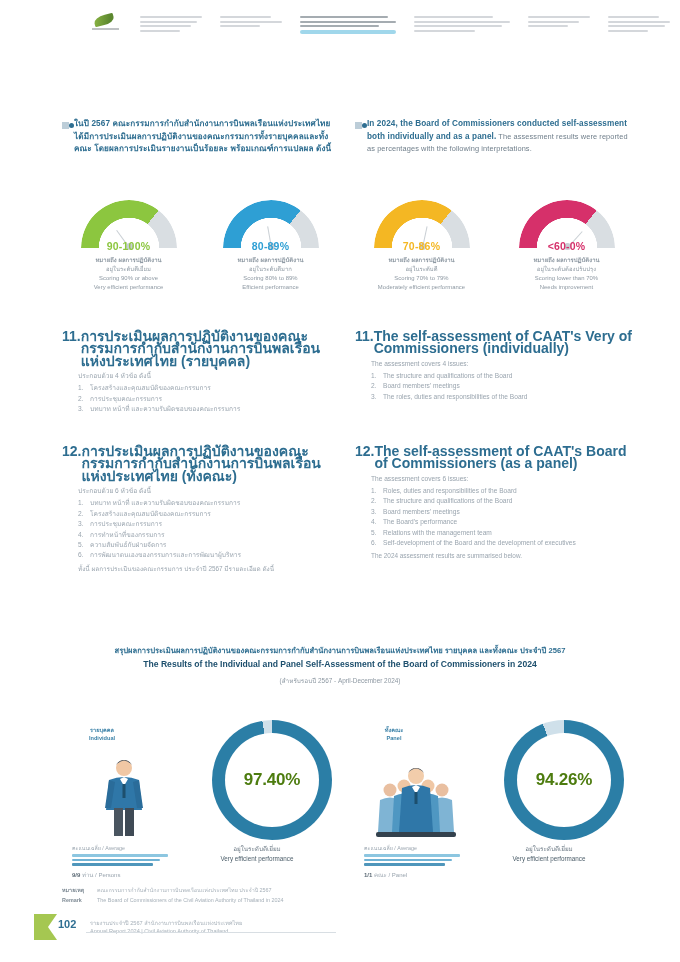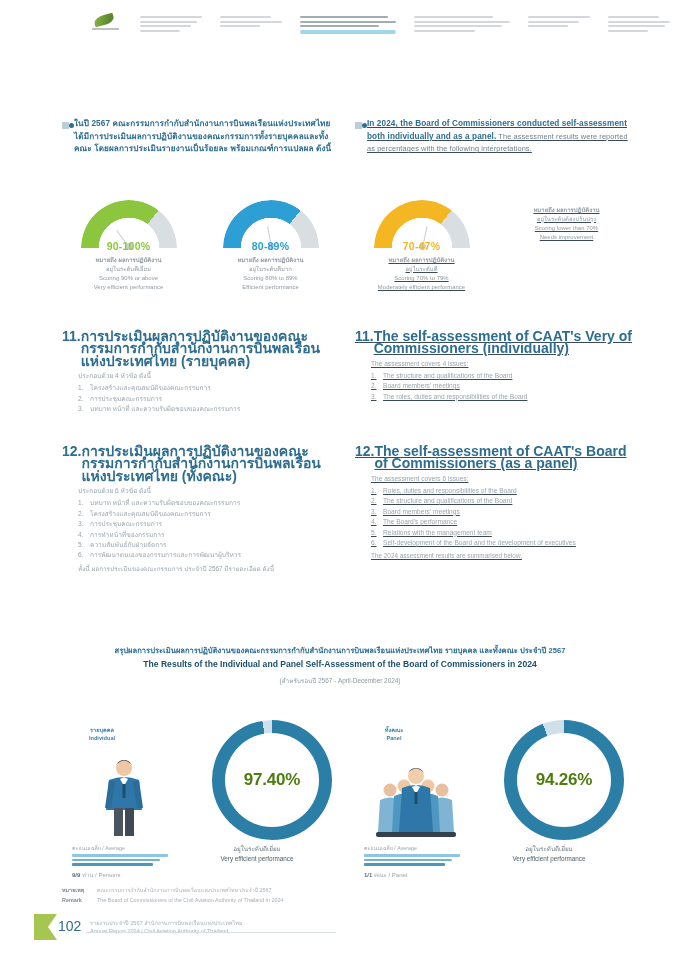--- a/index.html
+++ b/index.html
@@ -72,21 +72,21 @@
     height: 4px;
     width: 100%;
     background: #8fd0e8;
     border-radius: 2px;
     margin-top: 3px;
     opacity: .85;
   }
 
   
   .col-left  { position: absolute; left: 62px;  width: 275px; }
-  .col-right { position: absolute; left: 355px; width: 278px; text-decoration: underline; }
+  .col-right { position: absolute; left: 355px; width: 278px; }
 
   .intro { top: 118px; }
   .intro-row {
     display: flex;
     gap: 0;
     align-items: flex-start;
   }
   .bullet-sq {
     flex: 0 0 auto;
     width: 7px; height: 7px;
@@ -381,22 +381,22 @@
     border-bottom: 13px solid #9cc23f;
     border-right: 9px solid transparent;
     border-left: 0;
     width: 14px;
     opacity: .9;
   }
   .pf-num {
     position: absolute;
     left: 24px;
     top: 4px;
-    font-size: 14px;
-    font-weight: normal;
+    font-size: 11px;
+    font-weight: bold;
     color: #2f6f92;
   }
   .pf-text {
     position: absolute;
     left: 56px;
     top: 5px;
     font-size: 5.6px;
     line-height: 8px;
     color: #a6b0b9;
     width: 250px;
@@ -511,30 +511,38 @@
 
 <div class="col-right gauges">
   <div class="gauge-pair">
     <div class="gauge-cell">
       <div class="gauge-wrap">
         <div class="gauge-mask">
           <div class="gauge-arc" id="arc-r0" style="background: conic-gradient(from 270deg, rgb(244, 183, 35) 0deg, rgb(244, 183, 35) 128deg, rgb(217, 222, 226) 128deg, rgb(217, 222, 226) 180deg, transparent 180deg); mask: radial-gradient(circle, transparent 0px, transparent 30px, rgb(0, 0, 0) 30.5px);"></div>
         </div>
         <div class="gauge-needle" id="ndl-r0" style="transform: rotate(12deg);"></div>
         <div class="gauge-cap"></div>
-        <div class="gauge-value" id="val-r0" style="color: rgb(244, 183, 35);">70-47%</div>
+        <div class="gauge-value" id="val-r0" style="color: rgb(244, 183, 35);">70-86%</div>
       </div>
       <div class="gauge-desc">
         <div class="strong">หมายถึง ผลการปฏิบัติงาน</div>
         <div>อยู่ในระดับดี</div>
         <div>Scoring 70% to 79%</div>
         <div>Moderately efficient performance</div>
       </div>
     </div>
     <div class="gauge-cell">
+      <div class="gauge-wrap">
+        <div class="gauge-mask">
+          <div class="gauge-arc" id="arc-r1" style="background: conic-gradient(from 270deg, rgb(214, 48, 106) 0deg, rgb(214, 48, 106) 128deg, rgb(217, 222, 226) 128deg, rgb(217, 222, 226) 180deg, transparent 180deg); mask: radial-gradient(circle, transparent 0px, transparent 30px, rgb(0, 0, 0) 30.5px);"></div>
+        </div>
+        <div class="gauge-needle" id="ndl-r1" style="transform: rotate(42deg);"></div>
+        <div class="gauge-cap"></div>
+        <div class="gauge-value" id="val-r1" style="color: rgb(214, 48, 106);">&lt;60-0%</div>
+      </div>
       <div class="gauge-desc">
         <div class="strong">หมายถึง ผลการปฏิบัติงาน</div>
         <div>อยู่ในระดับต้องปรับปรุง</div>
         <div>Scoring lower than 70%</div>
         <div>Needs improvement</div>
       </div>
     </div>
   </div>
 </div>
 

